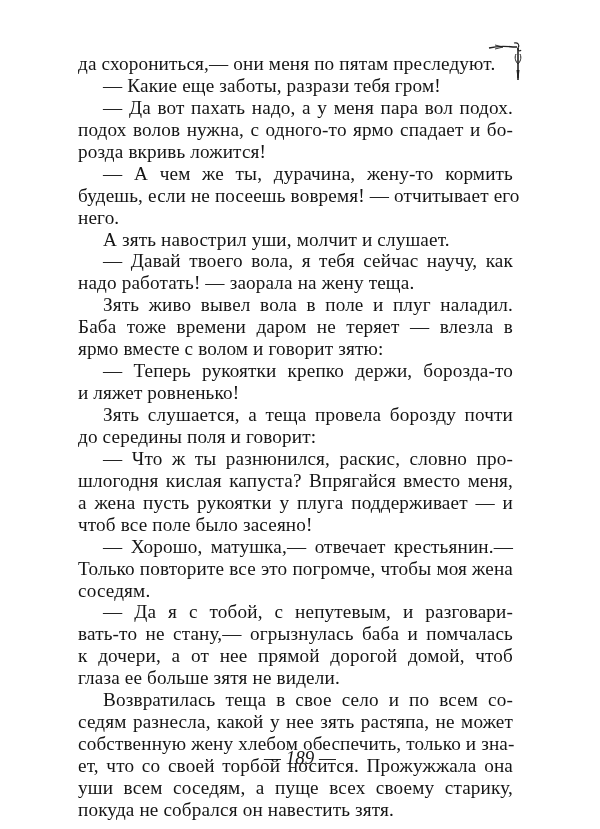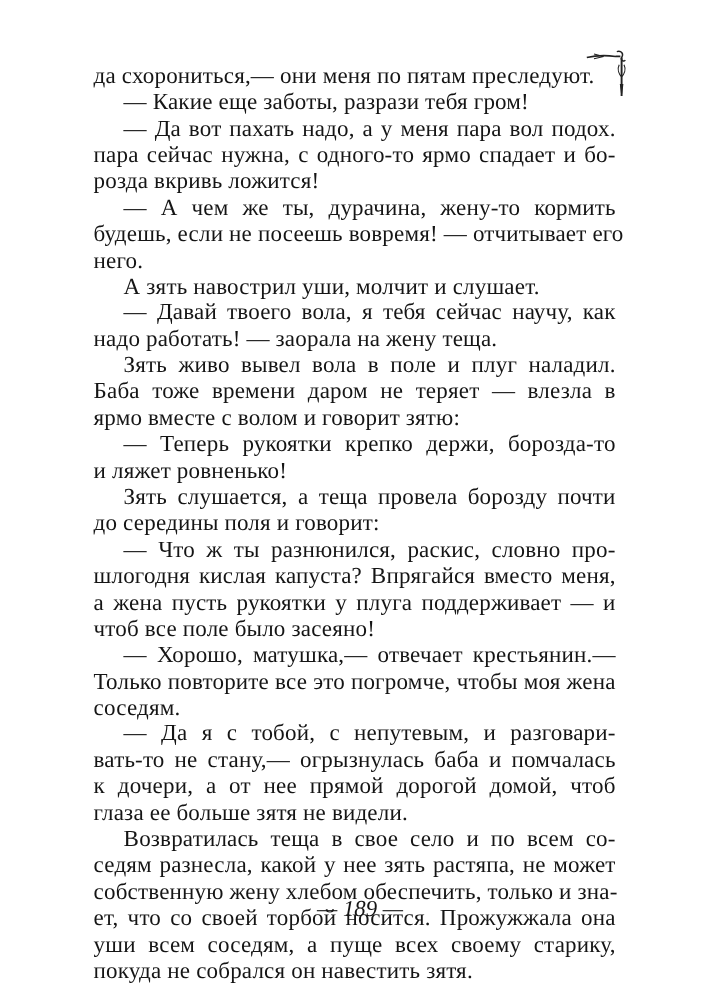--- a/index.html
+++ b/index.html
@@ -69,21 +69,21 @@
 
 <div class="page" id="page-body">
     <div class="paragraph">
       <span class="line last">да схорониться,— они меня по пятам преследуют.</span>
     </div>
     <div class="paragraph">
       <span class="line indent last">— Какие еще заботы, разрази тебя гром!</span>
     </div>
     <div class="paragraph">
       <span class="line indent">— Да вот пахать надо, а у меня пара вол подох.</span>
-      <span class="line">пара сейчас нужна, с одного-то ярмо спадает и бо-</span>
+      <span class="line">подох волов нужна, с одного-то ярмо спадает и бо-</span>
       <span class="line last">розда вкривь ложится!</span>
     </div>
     <div class="paragraph">
       <span class="line indent">— А чем же ты, дурачина, жену-то кормить</span>
       <span class="line">будешь, если не посеешь вовремя! — отчитывает его</span>
       <span class="line last">него.</span>
     </div>
     <div class="paragraph">
       <span class="line indent last">А зять навострил уши, молчит и слушает.</span>
     </div>

